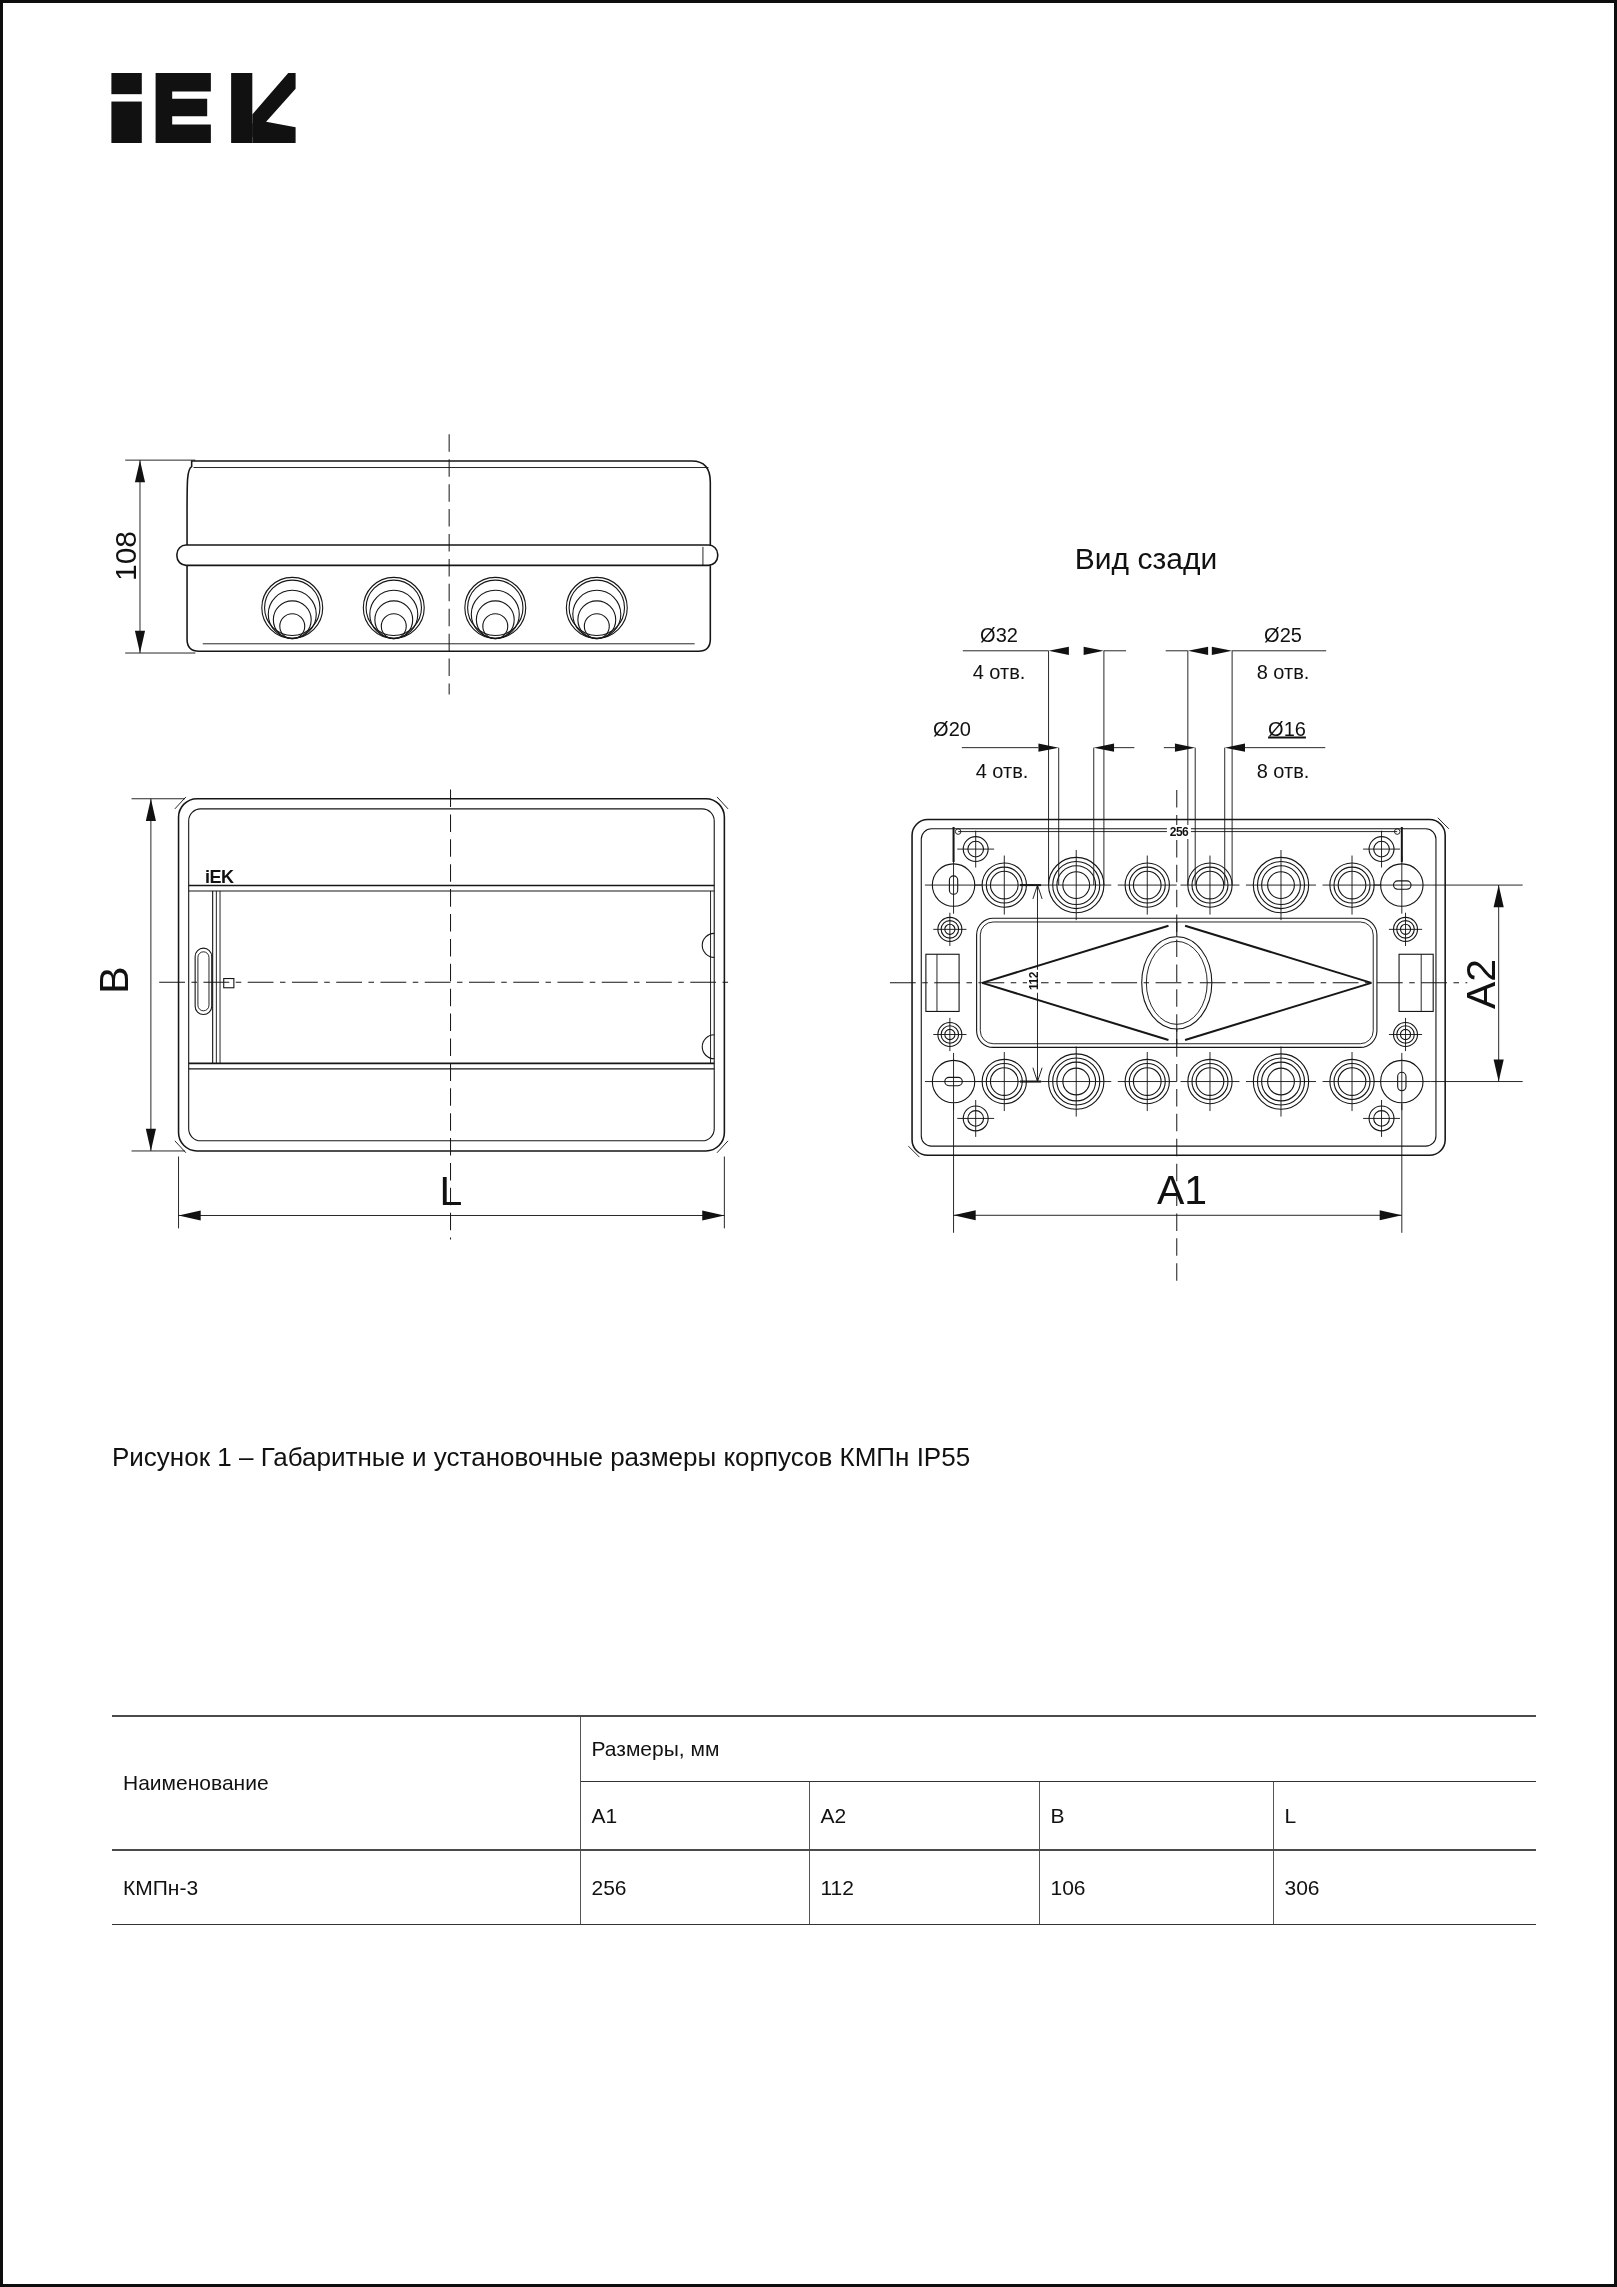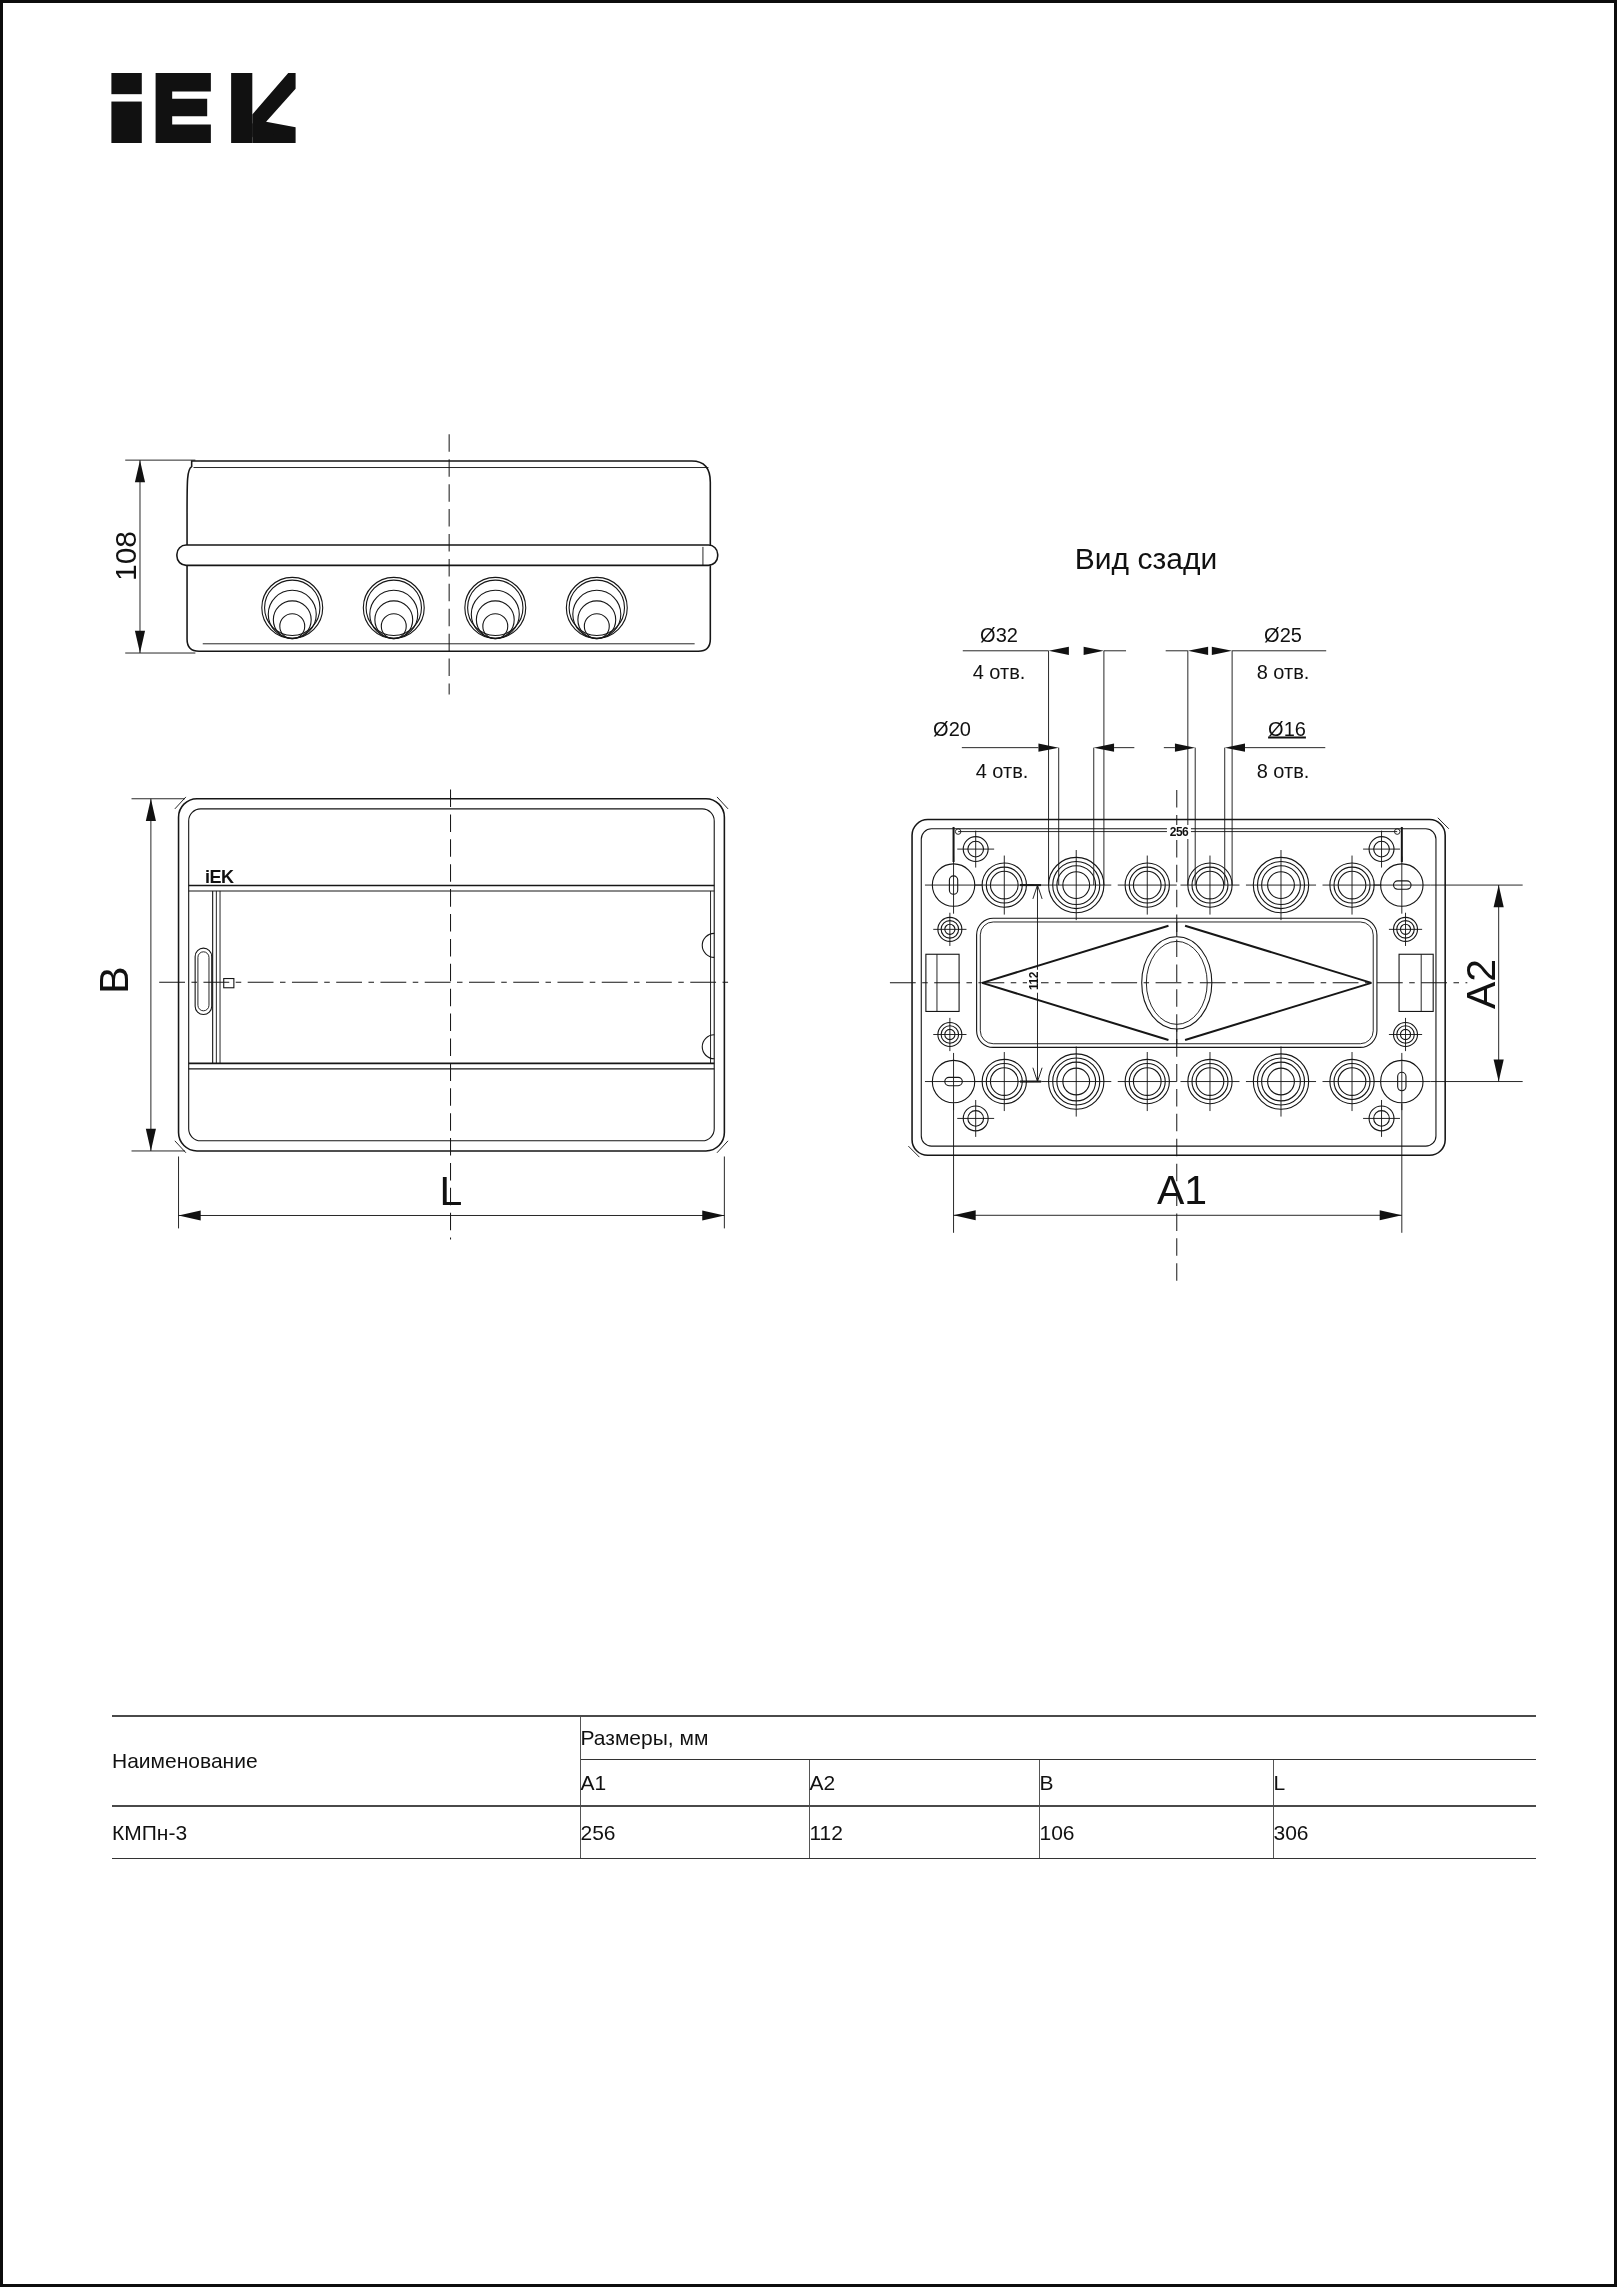--- a/index.html
+++ b/index.html
@@ -12,21 +12,21 @@
   .vlabel{transform:translate(-50%,-50%) rotate(-90deg);}
   .dim-big{font-size:41px;}
   .dim-med{font-size:30px;}
   .dim-tiny{font-size:12px;font-weight:bold;background:#fff;padding:0 2.8px;letter-spacing:-0.5px;}
   .callout{font-size:20px;}
   .view-title{font-size:30px;}
   .mini-logo{font-size:18px;font-weight:bold;letter-spacing:-0.5px;}
   .caption{position:absolute;left:112px;top:1416px;font-size:26px;}
   .dtable{position:absolute;left:112px;top:1715px;width:1423px;border-collapse:collapse;table-layout:fixed;
           font-size:21px;}
-  .dtable td{padding:0;vertical-align:middle;font-weight:normal;}
+  .dtable td{padding:11px;vertical-align:middle;font-weight:normal;}
   .dtable .c-name{width:468px;}
   .dtable .c-a1{width:229px;}
   .dtable .c-a2{width:230px;}
   .dtable .c-b{width:234px;}
   .dtable .c-l{width:263px;}
   .tr1 td{height:42px;}
   .tr2 td{height:45px;}
   .tr3 td{height:51px;}
   .bt-thick{border-top:2.8px solid #4a4a4a;}
   .bb-thin{border-bottom:1.4px solid #333;}
@@ -413,20 +413,21 @@
   <span class="lbl clabel callout" style="left:1283px;top:672px;">8 отв.</span>
   <span class="lbl clabel callout" style="left:952px;top:729px;">Ø20</span>
   <span class="lbl clabel callout" style="left:1002px;top:771px;">4 отв.</span>
   <span class="lbl clabel callout" style="left:1287px;top:729px;text-decoration:underline;">Ø16</span>
   <span class="lbl clabel callout" style="left:1283px;top:771px;">8 отв.</span>
   <span class="lbl clabel dim-tiny" style="left:1179px;top:832px;">256</span>
   <span class="lbl vlabel dim-tiny" style="left:1034px;top:981px;">112</span>
   <span class="lbl vlabel dim-big" style="left:1481px;top:984px;">A2</span>
   <span class="lbl clabel dim-big" style="left:1182px;top:1190px;">A1</span>
 
+  <p class="caption">Рисунок 1 – Габаритные и установочные размеры корпусов КМПн IP55</p>
 
   <table class="dtable">
     <colgroup>
       <col class="c-name">
         <col class="c-a1">
         <col class="c-a2">
         <col class="c-b">
         <col class="c-l">
     </colgroup>
     <tbody>

